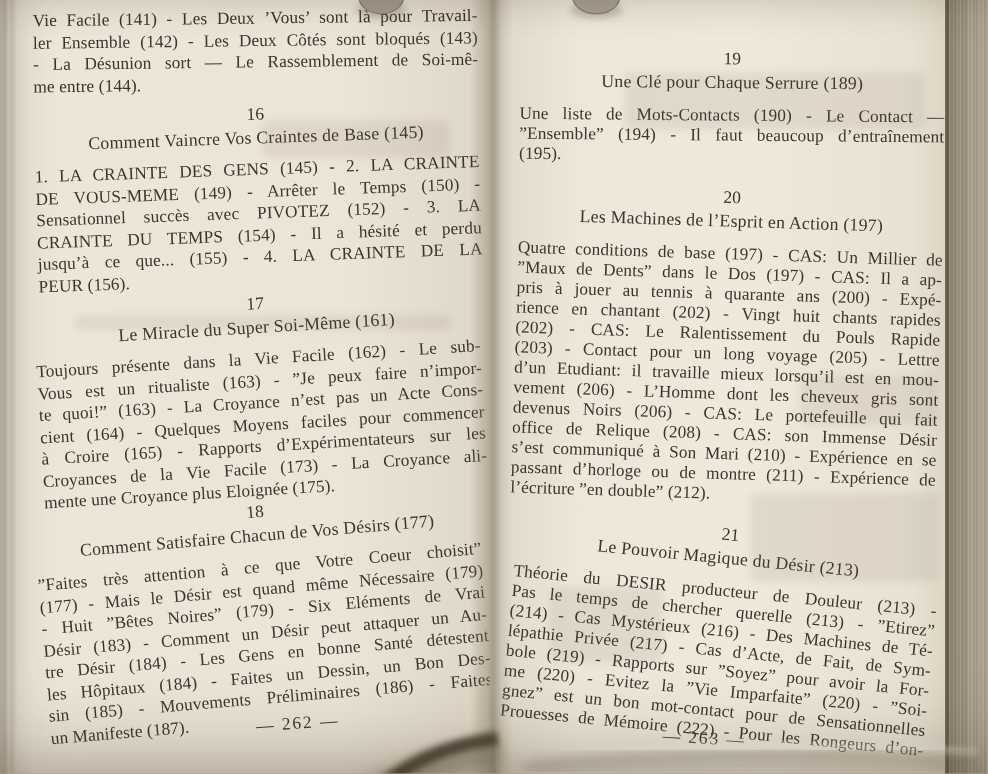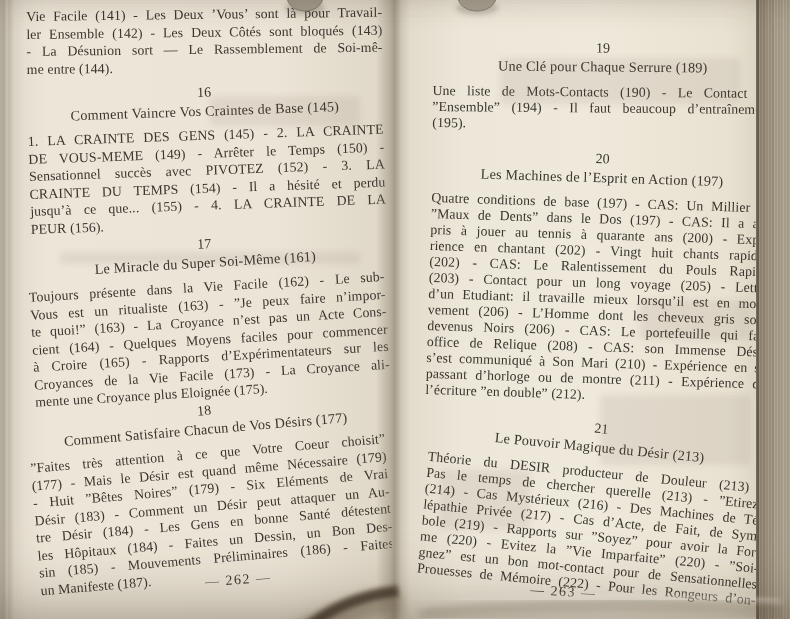--- a/index.html
+++ b/index.html
@@ -36,21 +36,21 @@
       rgba(118,108,90,.50) 55%,rgba(150,140,120,.18) 75%,rgba(150,140,120,0) 100%);
   }
   .stack-edge{
     position:absolute;top:0;left:756px;width:34px;height:619px;z-index:2;
     background:
       repeating-linear-gradient(90deg,rgba(255,255,255,.08) 0 1px,rgba(0,0,0,.06) 1px 3px),
       linear-gradient(90deg,#6f6556 0 3px,#9c8f7c 3px 10px,#ab9e8a 10px 18px,#bcb09c 18px 26px,#c8bdaa 26px 34px);
   }
   .col{position:absolute;z-index:3;}
   .col-left{left:26px;top:8px;width:356px;}
-  .col-right{left:41px;top:16px;width:340px;}
+  .col-right{left:24px;top:16px;width:340px;}
   .sec{transform-origin:left top;}
   .line{font-size:13.8px;letter-spacing:.1px;}
   .col-left .line{line-height:17.5px;}
   .col-right .line{line-height:16px;}
   .line.j{text-align:justify;text-align-last:justify;}
   .num{font-size:14px;line-height:18px;text-align:center;}
   .title{font-size:14.2px;line-height:18px;text-align:center;letter-spacing:.2px;}
   .col-left .title{margin-bottom:7px;}
   .col-right .title{margin-bottom:9px;}
   

